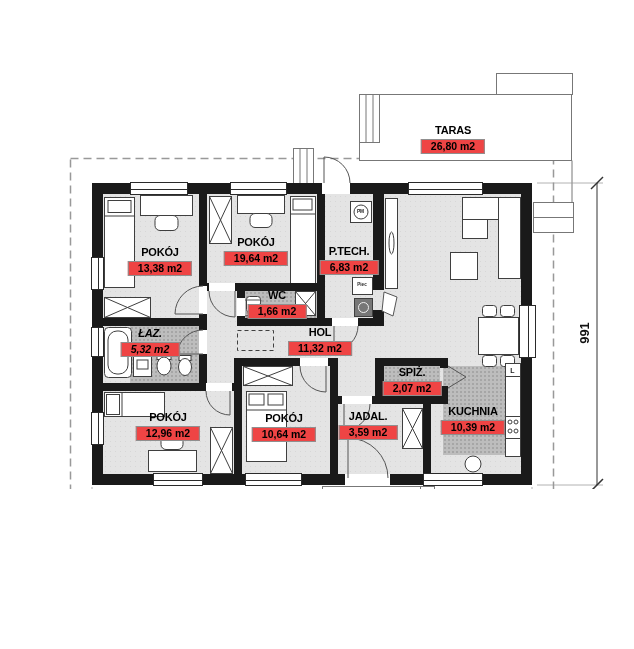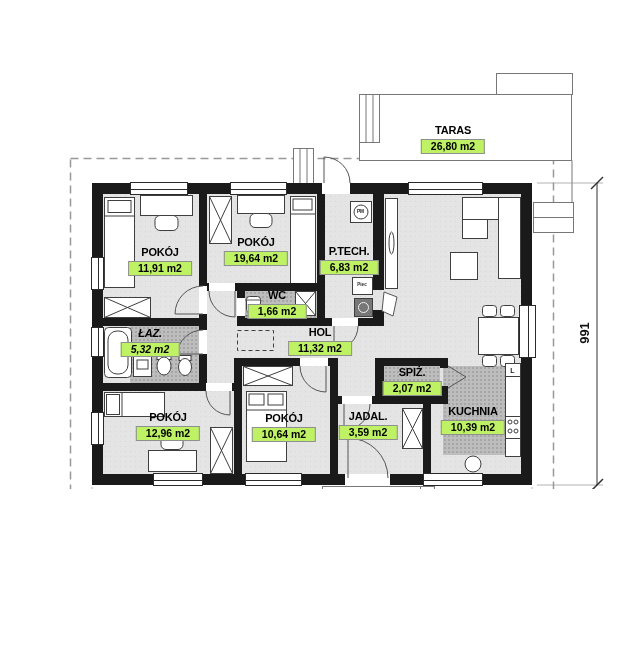--- a/index.html
+++ b/index.html
@@ -18,21 +18,21 @@
     background-size:4px 4px;}
   .wall{position:absolute;background:#1a1a1a;z-index:30;}
   .gap{position:absolute;background:#ffffff;z-index:31;}
   .win{position:absolute;background:#ffffff;border:1px solid #2a2a2a;box-sizing:border-box;z-index:32;}
   .win-h::after{content:"";position:absolute;left:0;right:0;top:50%;border-top:1px solid #2a2a2a;}
   .win-v::after{content:"";position:absolute;top:0;bottom:0;left:50%;border-left:1px solid #2a2a2a;}
   .rlabel{position:absolute;transform:translate(-50%,-50%);text-align:center;z-index:50;
           white-space:nowrap;color:#000;}
   .rname{font-weight:bold;font-size:11px;letter-spacing:-0.2px;line-height:12px;}
   .rarea{display:inline-block;font-weight:bold;font-size:10.5px;border:1px solid #8f8f8f;
-         background:#bef264;padding:0 9px;line-height:13px;margin-top:1px;}
+         background:#ef4444;padding:0 9px;line-height:13px;margin-top:1px;}
   .dim-text{position:absolute;font-weight:bold;font-size:13px;color:#111;z-index:50;}
   #dim-width{left:312px;top:521px;transform:translate(-50%,-50%);text-align:right;}
   #dim-height{left:584px;top:333px;transform:translate(-50%,-50%) rotate(-90deg);}
   .title{position:absolute;left:291px;top:634px;transform:translate(-50%,-50%);
          font-weight:bold;font-size:15px;color:#111;z-index:50;letter-spacing:0.2px;}
   .marker{position:absolute;z-index:45;font-weight:bold;color:#222;text-align:center;}
   #marker-fridge{left:505px;top:364px;width:15px;height:13px;font-size:7px;line-height:13px;}
   #marker-boiler{left:352px;top:208px;width:17px;font-size:6px;transform:scale(0.8);}
   #marker-furnace{left:352px;top:281px;width:20px;font-size:6px;transform:scale(0.75);}
 </style>
@@ -310,21 +310,21 @@
         <line x1="326" y1="366" x2="326" y2="392"></line>
       </g>
   </svg>
 
   <div class="rlabel" style="left:453px;top:139px;">
     <div class="rname">TARAS</div>
     <div><span class="rarea">26,80 m2</span></div>
   </div>
   <div class="rlabel" style="left:160px;top:261px;">
     <div class="rname">POKÓJ</div>
-    <div><span class="rarea">11,91 m2</span></div>
+    <div><span class="rarea">13,38 m2</span></div>
   </div>
   <div class="rlabel" style="left:256px;top:251px;">
     <div class="rname">POKÓJ</div>
     <div><span class="rarea">19,64 m2</span></div>
   </div>
   <div class="rlabel" style="left:349px;top:260px;">
     <div class="rname">P.TECH.</div>
     <div><span class="rarea">6,83 m2</span></div>
   </div>
   <div class="rlabel" style="left:277px;top:304px;">

